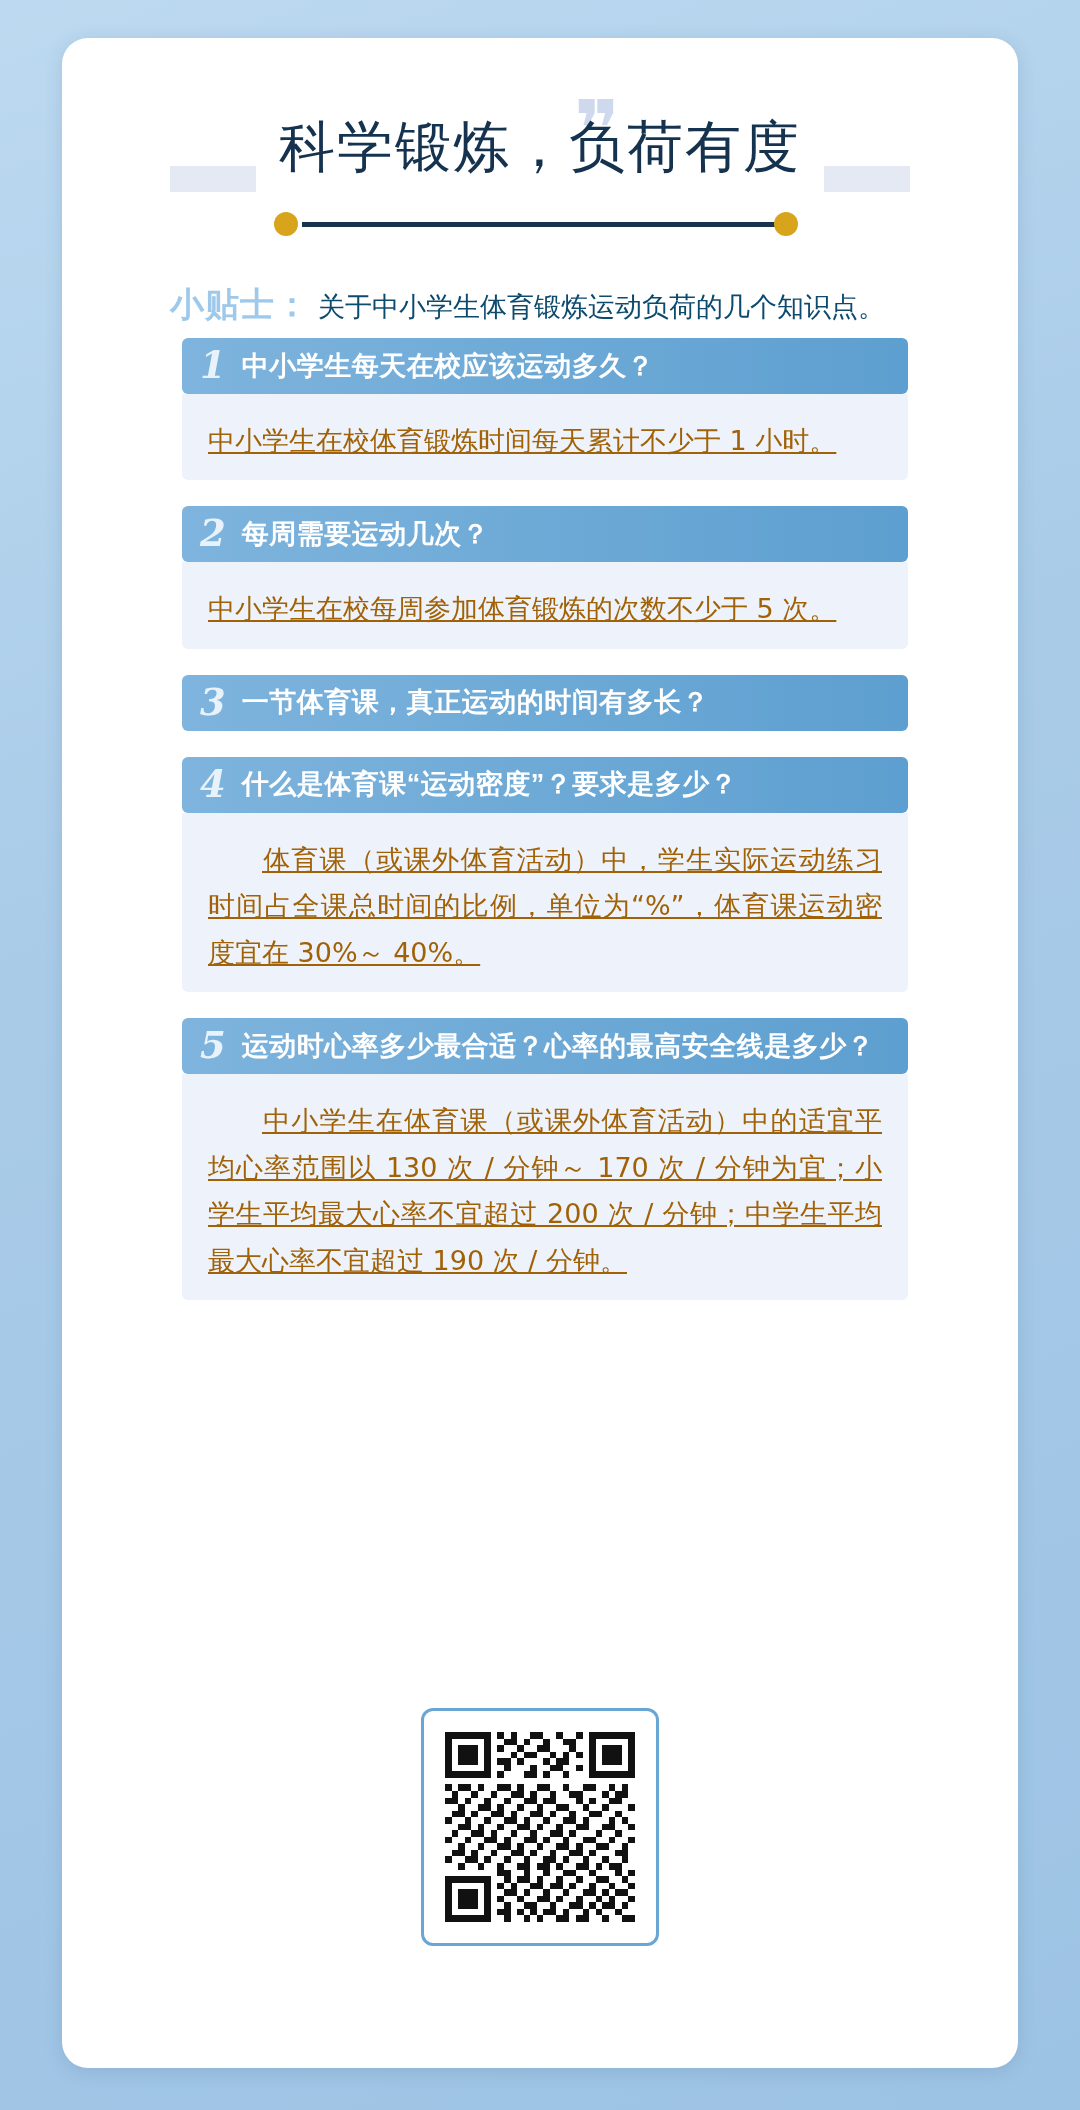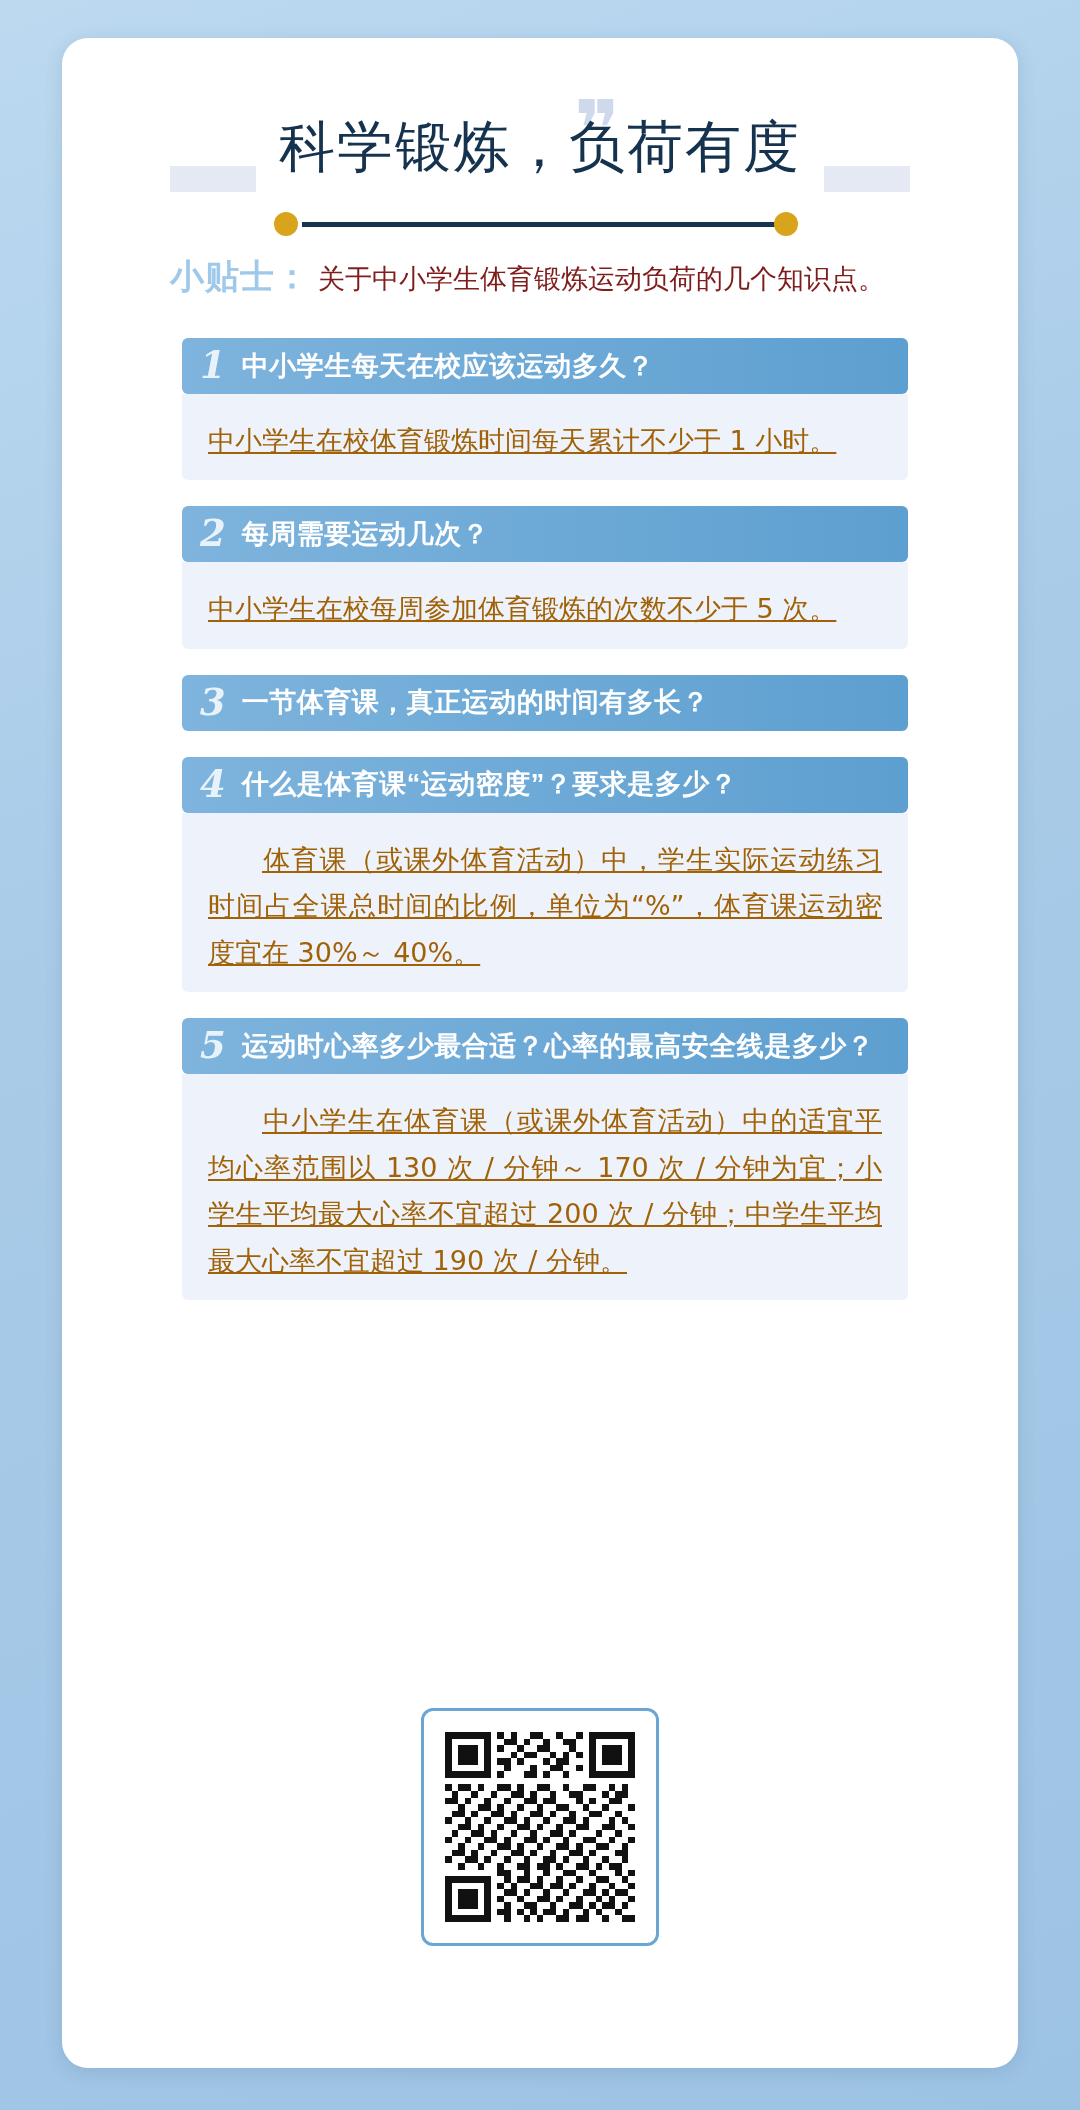--- a/index.html
+++ b/index.html
@@ -84,36 +84,36 @@
     border-radius: 50%;
     background: #d8a41b;
   }
   .dot.left  { left: 212px; }
   .dot.right { left: 712px; }
 
   
   .tip-row {
     position: absolute;
     left: 108px;
-    top: 216px;
+    top: 244px;
     width: 800px;
     display: flex;
     align-items: baseline;
   }
   .tip-label {
     font-size: 34px;
     font-weight: bold;
     color: #9fc9ea;
     letter-spacing: 1px;
     font-family: "DejaVu Sans", sans-serif;
     white-space: nowrap;
   }
   .tip-text {
     font-size: 27px;
-    color: #7f1d1d;
+    color: #0c4a6e;
     margin-left: 8px;
     font-family: Liberation Serif, serif;
   }
 
   
   .qa-list {
     position: absolute;
     left: 120px;
     top: 300px;
     width: 726px;

